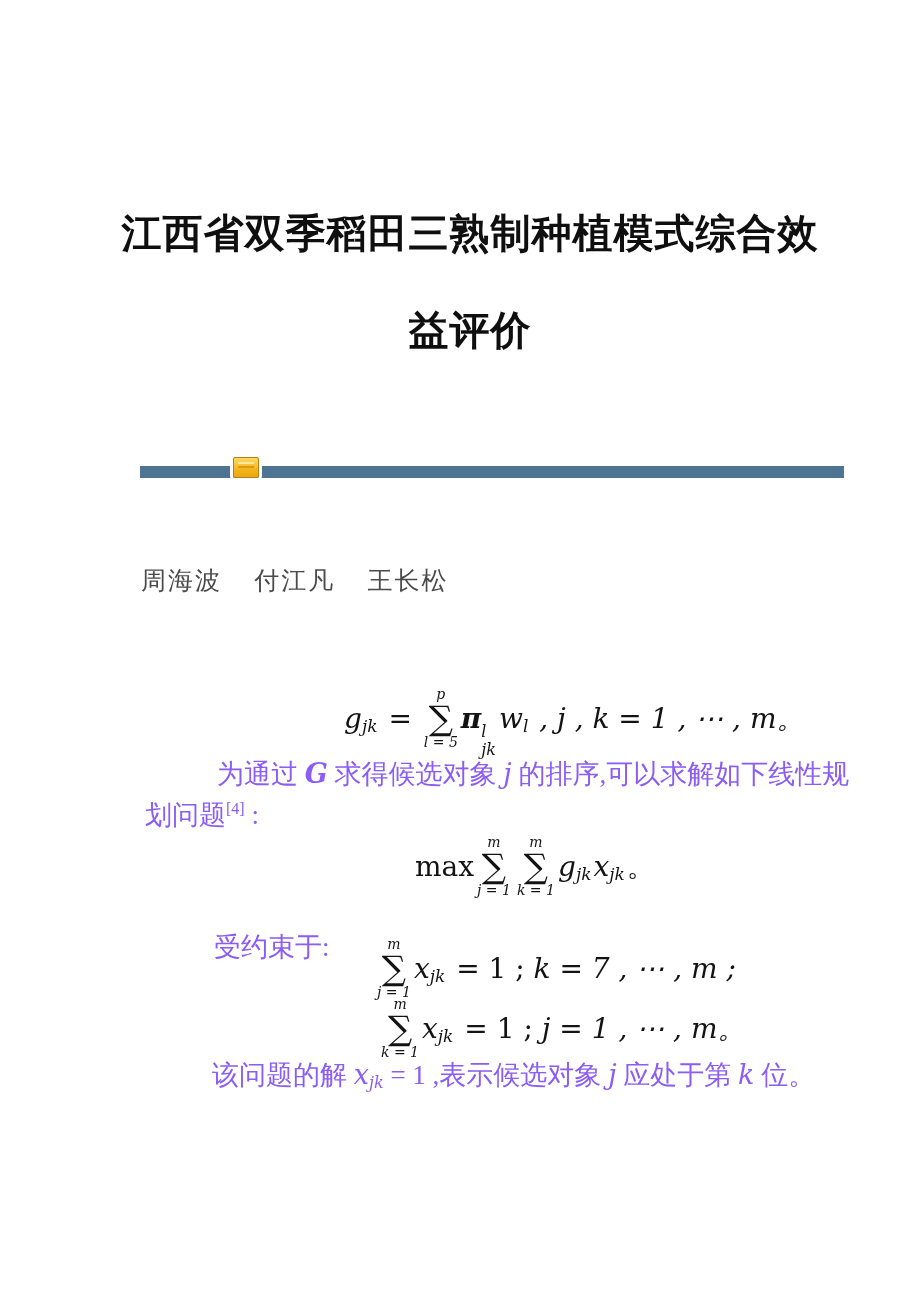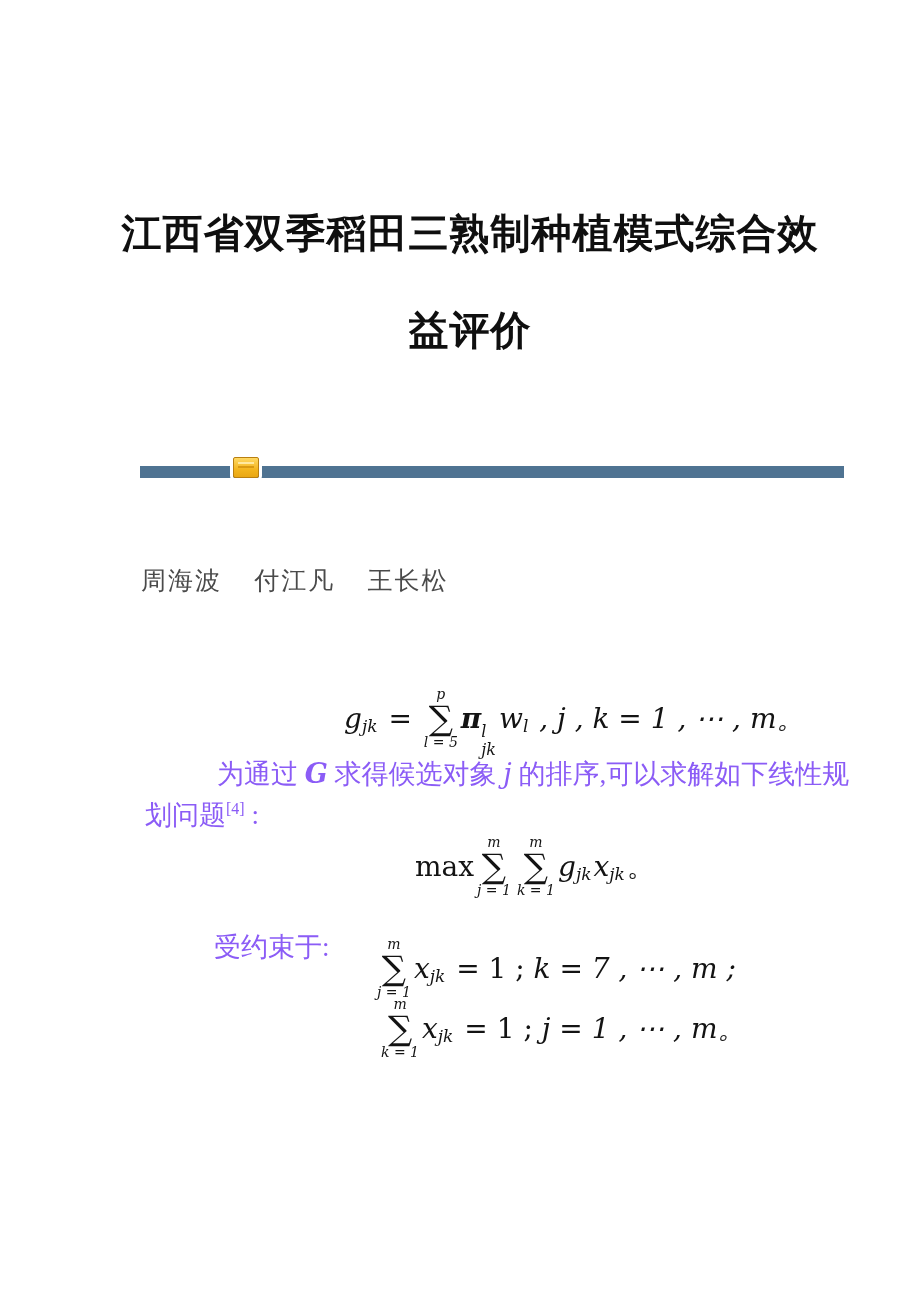--- a/index.html
+++ b/index.html
@@ -136,14 +136,17 @@
   </div>
 
   <div class="math f4">
     <span class="sum">
         <span class="lim">m</span>
         <span class="sig">∑</span>
         <span class="lim">k = 1</span>
       </span><span class="var">x</span><span class="vsub">jk</span><span class="up"> = 1 ; </span><span class="var">j</span><span class="tail"> = 1 , ⋯ , m。</span>
   </div>
 
+  <div class="body-text para2">
+    <span>该问题的解 </span><span class="ivar">x</span><span class="ivar" style="font-size:16px; vertical-align:-0.28em;">jk</span><span> = 1 ,表示候选对象 </span><span class="ivar">j</span><span> 应处于第 </span><span class="ivar">k</span><span> 位。</span>
+  </div>
 
 </div>
 
 </body></html>

